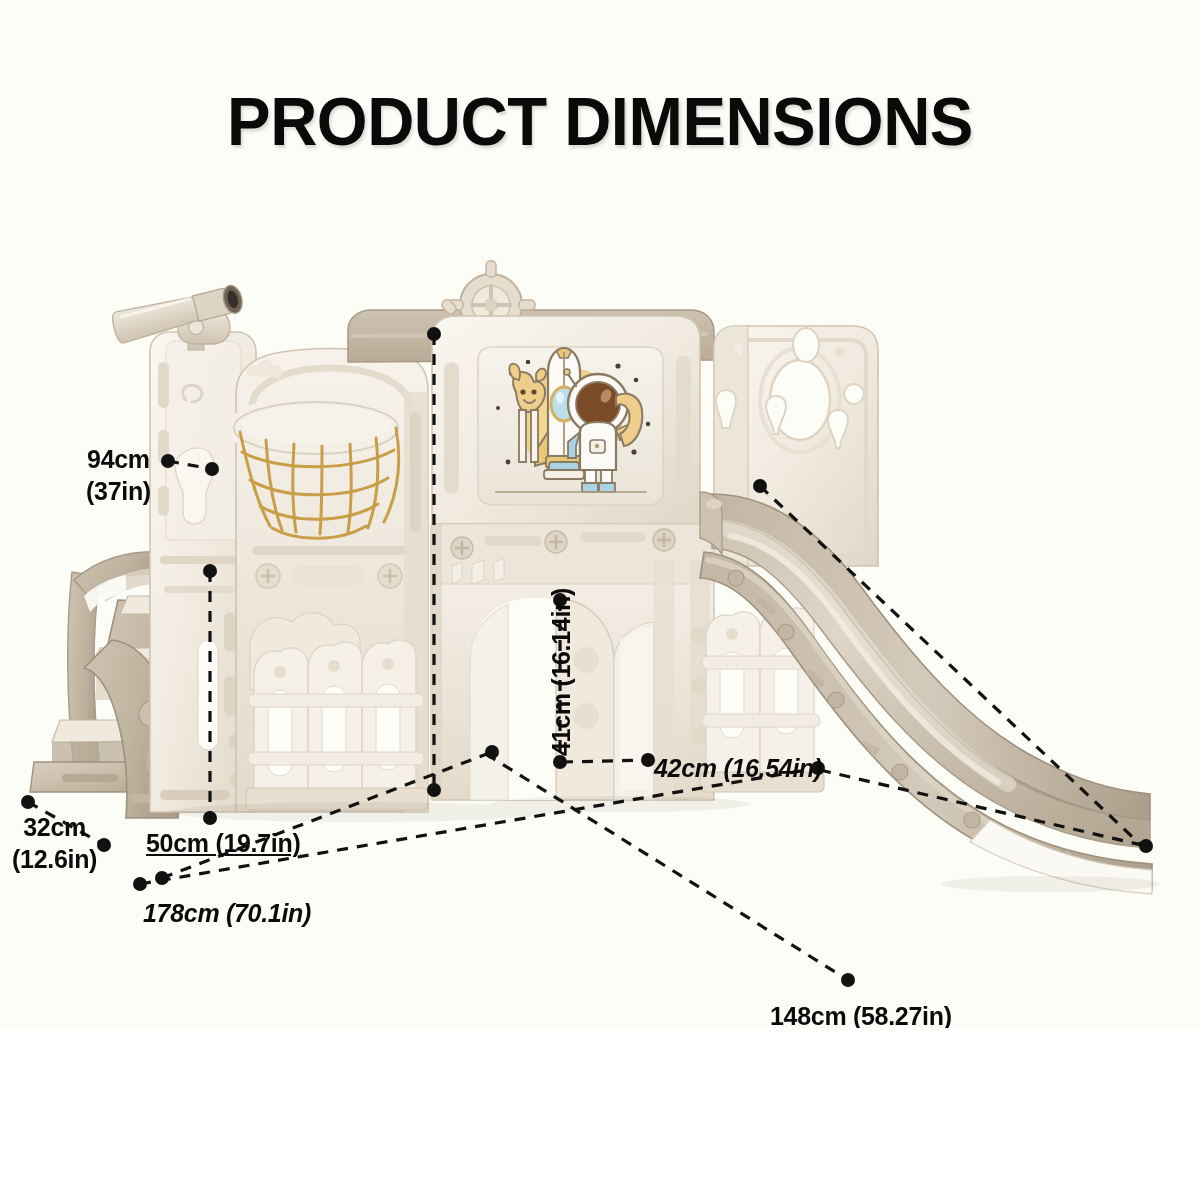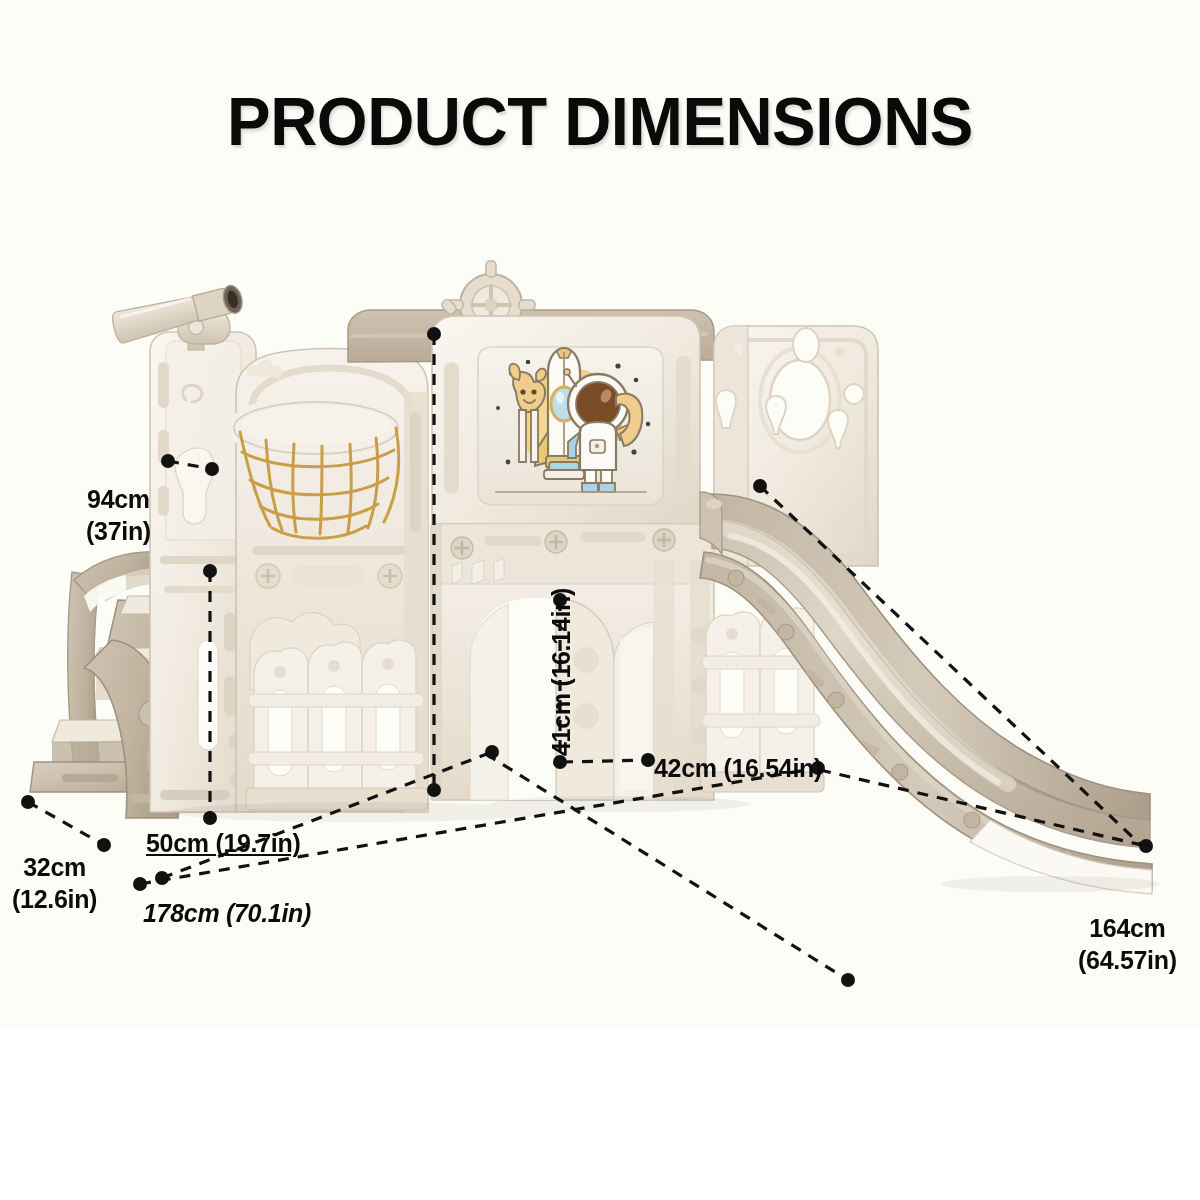--- a/index.html
+++ b/index.html
@@ -36,21 +36,21 @@
   .dim-label {
     position: absolute;
     font-family: "Liberation Sans", sans-serif;
     font-weight: bold;
     font-size: 25px;
     color: #0b0b0b;
     line-height: 1.28;
     white-space: nowrap;
     letter-spacing: -0.3px;
   }
-  .dim-label.two-line { text-align: center; margin-top: 40px; }
+  .dim-label.two-line { text-align: center; }
   .dim-label.rot {
     transform-origin: 0 0;
     transform: rotate(-90deg);
   }
 
   
   svg.layer {
     position: absolute;
     left: 0; top: 0;
     width: 1200px;
@@ -573,30 +573,27 @@
 
   <div id="title">PRODUCT DIMENSIONS</div>
 
   <div class="dim-label two-line" style="left:86px; top:443px;">
     <div>94cm</div>
     <div>(37in)</div>
   </div>
 
   <div class="dim-label rot" style="left:545px; top:756px;">41cm (16.14in)</div>
 
-  <div class="dim-label" style="left:654px; top:752px;">42cm (16.54in)</div>
+  <div class="dim-label" style="left:654px; top:752px;font-style:italic;">42cm (16.54in)</div>
 
   <div class="dim-label two-line" style="left:12px; top:811px;">
     <div>32cm</div>
     <div>(12.6in)</div>
   </div>
 
   <div class="dim-label" style="left:146px; top:827px;text-decoration:underline;">50cm (19.7in)</div>
 
   <div class="dim-label" style="left:143px; top:897px;font-style:italic;">178cm (70.1in)</div>
 
-  <div class="dim-label two-line" style="left:1078px; top:872px;">
-    <div>164cm</div>
-    <div>(64.57in)</div>
-  </div>
-
+
+  <div class="dim-label" style="left:770px; top:1000px;">148cm (58.27in)</div>
 
 </div>
 
 </body></html>

